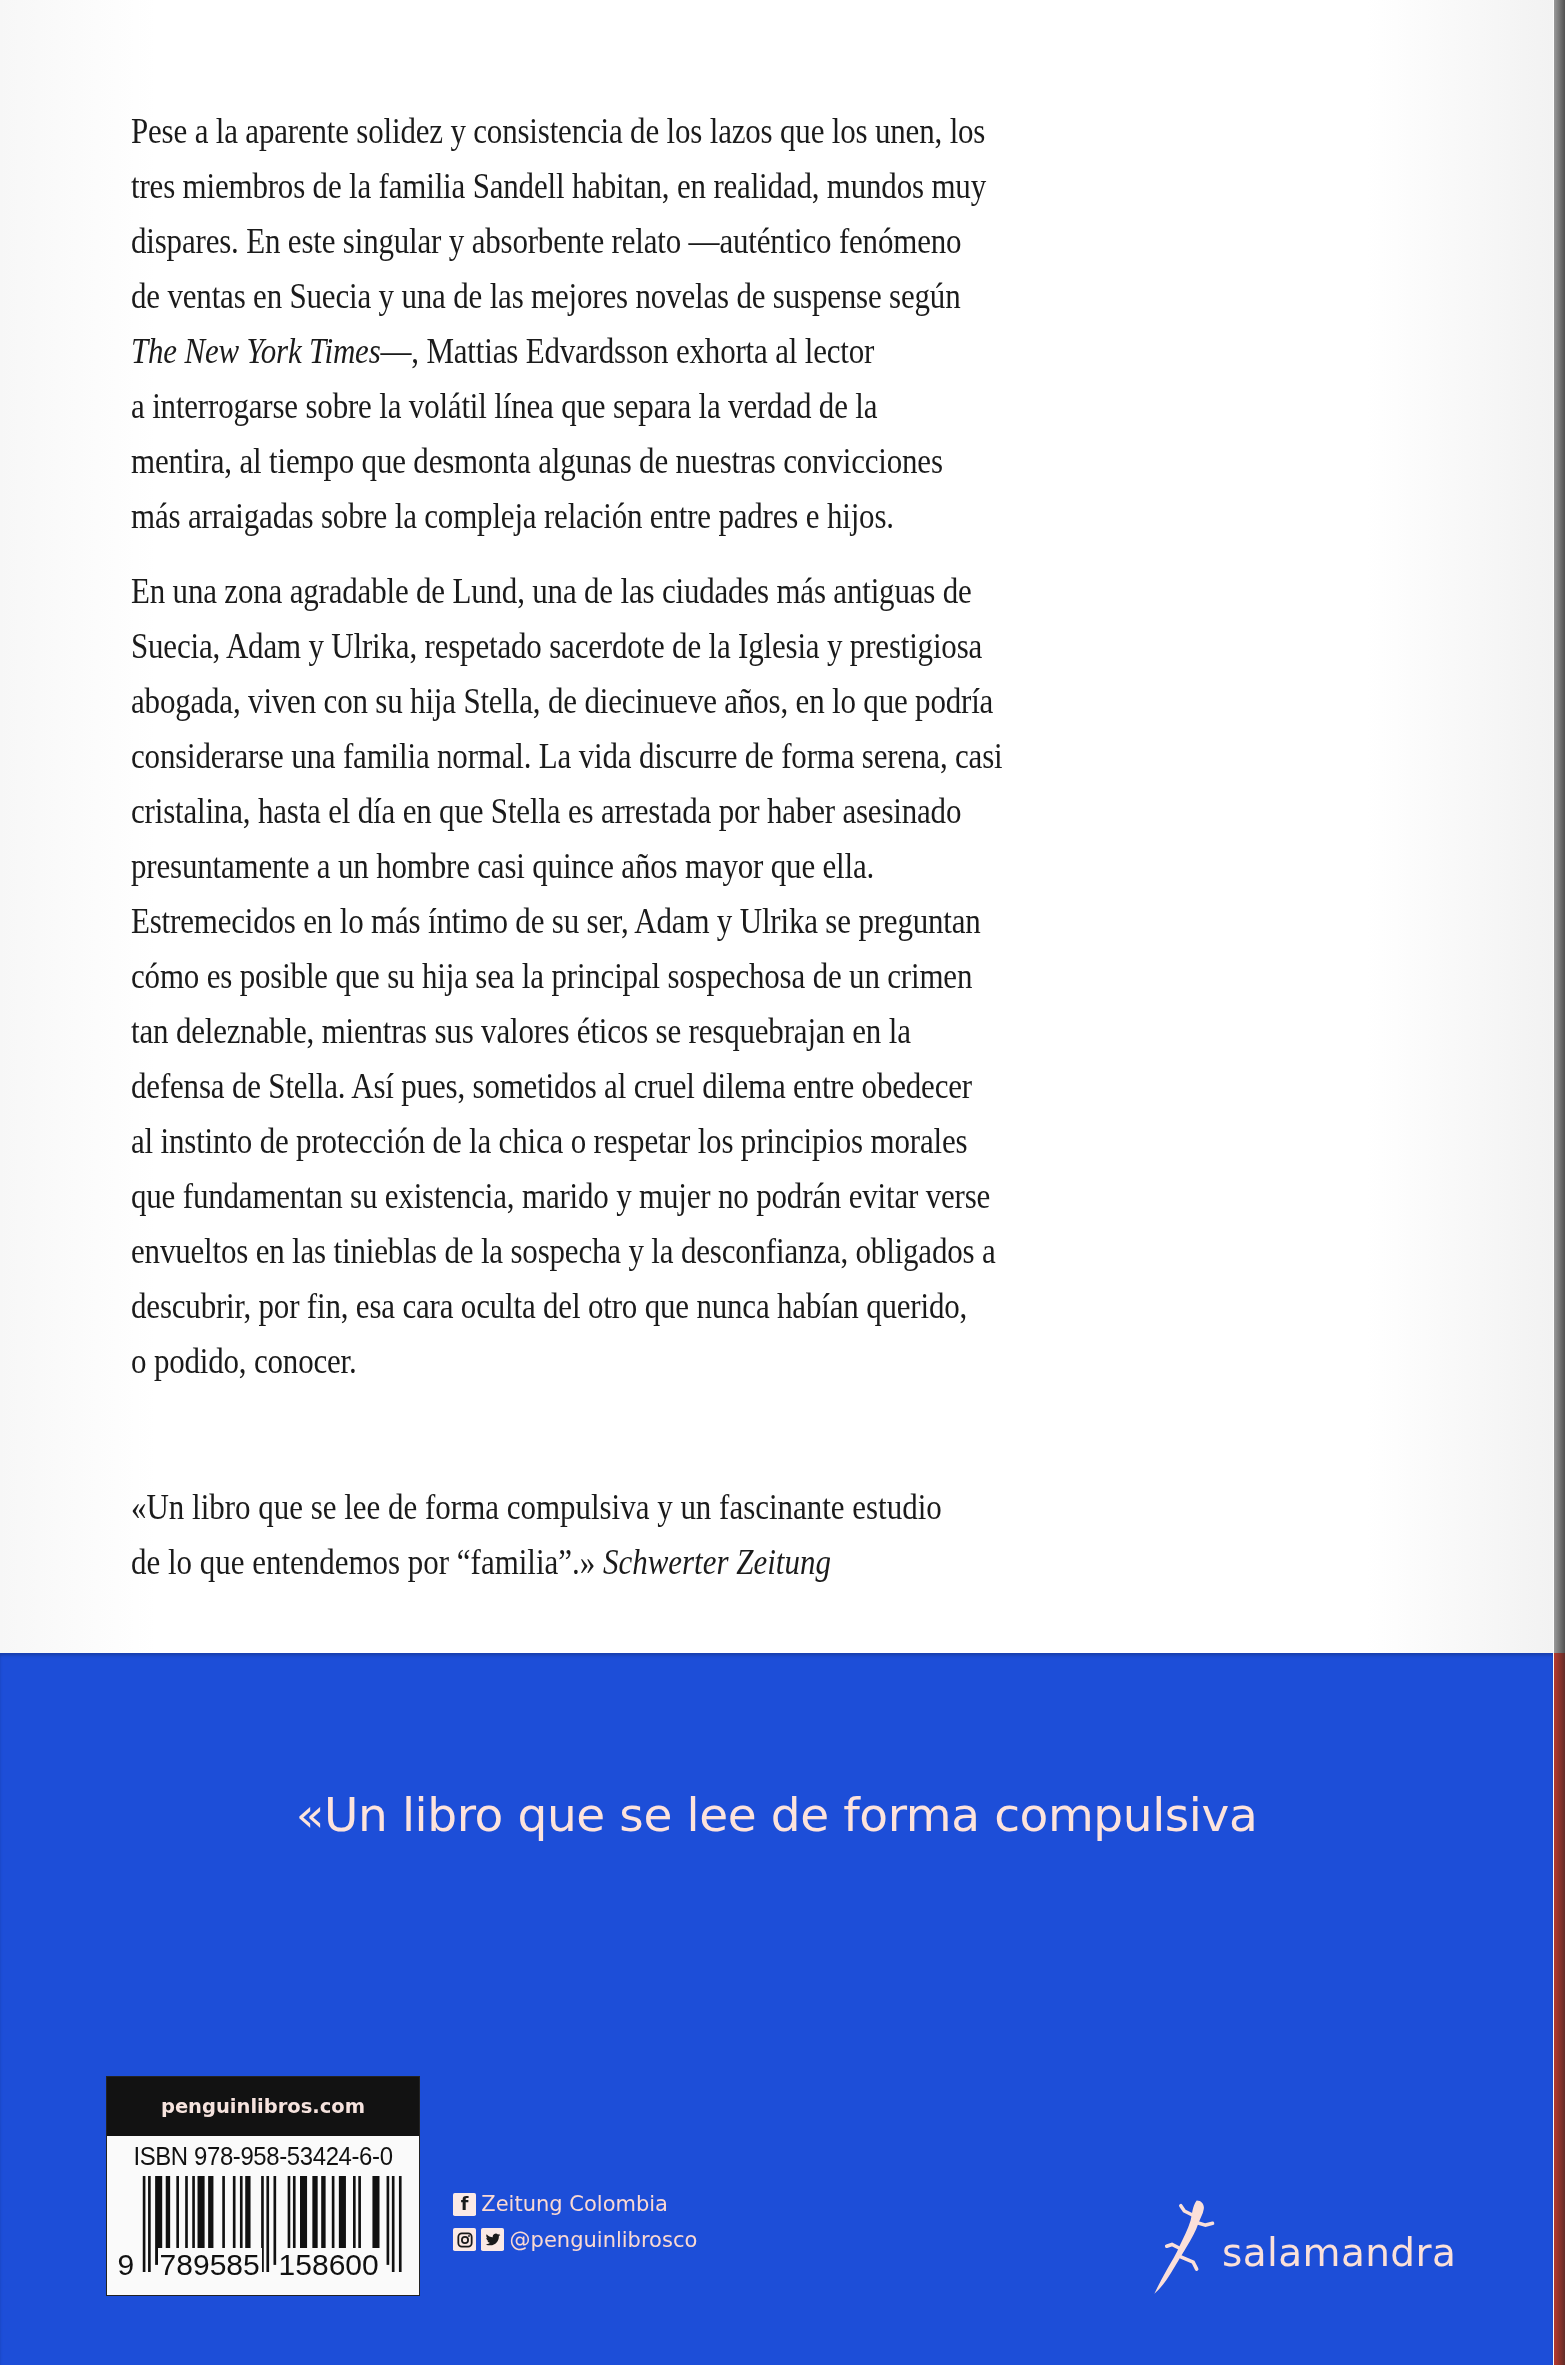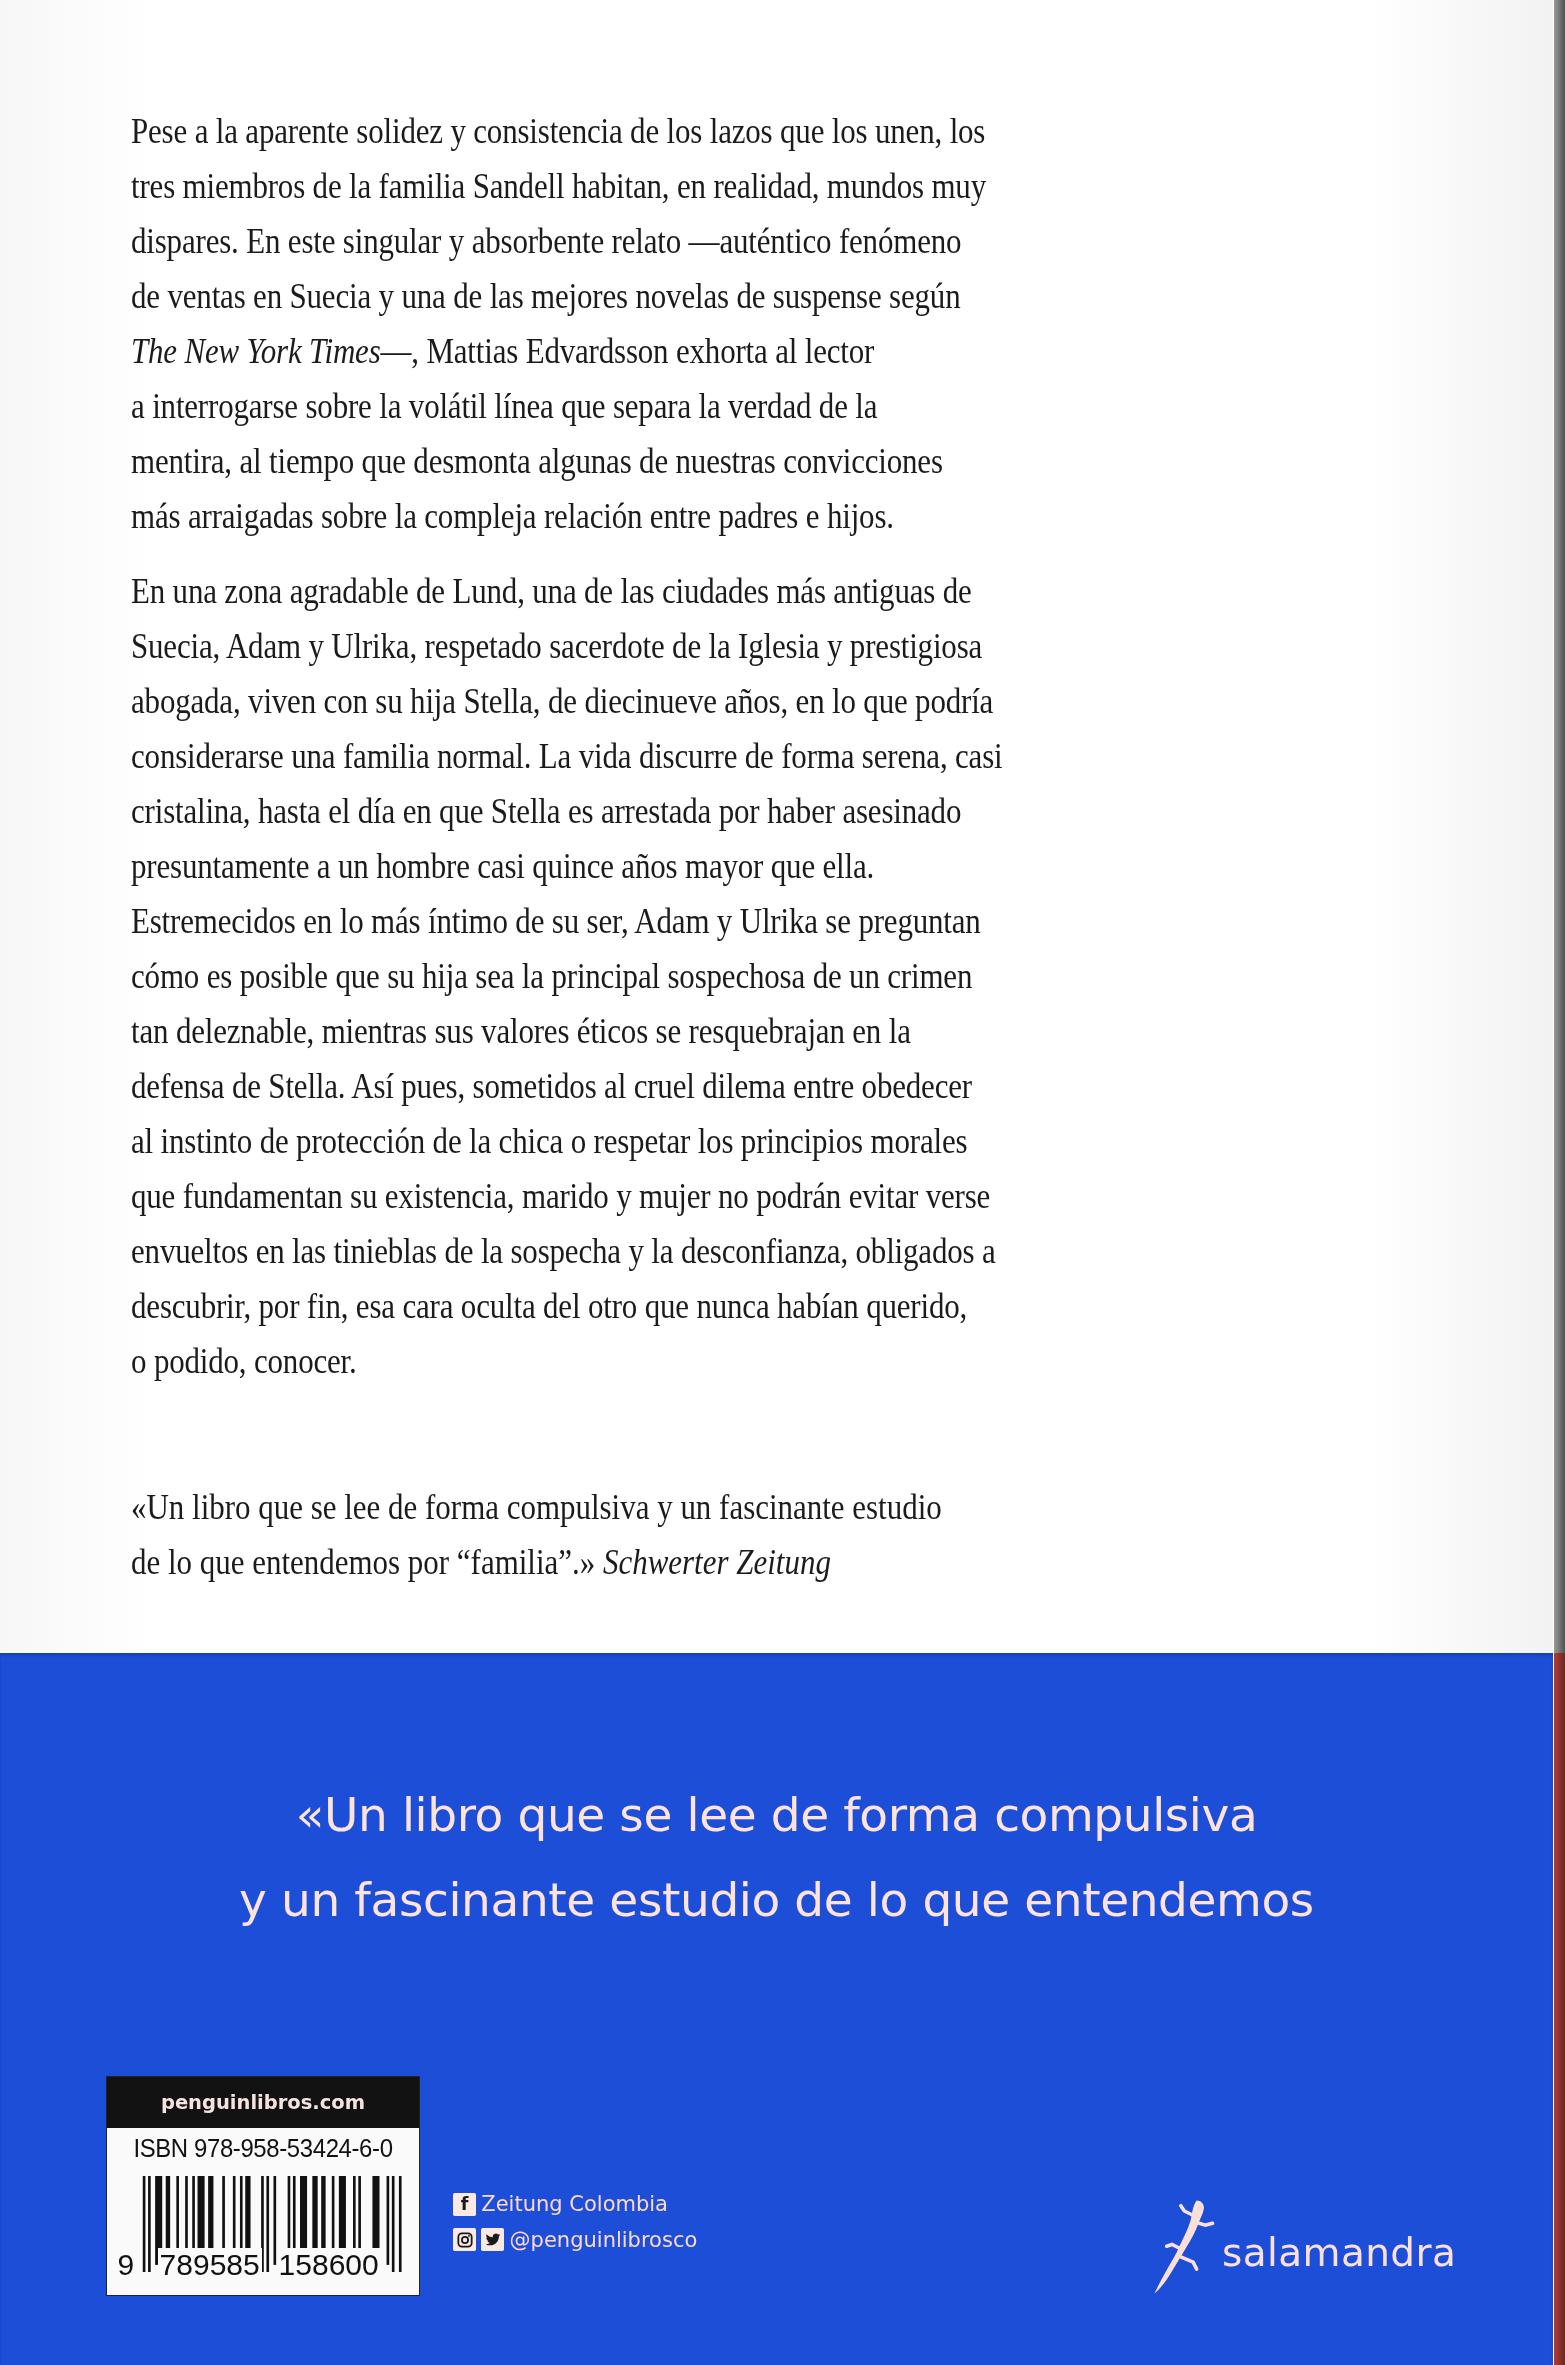--- a/index.html
+++ b/index.html
@@ -43,21 +43,21 @@
     font-size:47px; line-height:85px; letter-spacing:-0.4px;
   }
   .red-quote .line { display:block; white-space:nowrap; }
   .red-quote .ital { font-style:italic; }
 
   .barcode-box {
     position:absolute; left:106px; top:423px; width:312px; height:218px;
     background:#fafafa; border:0.9px solid #222;
   }
   .barcode-box .site {
-    height:51px; background:#121212; color:#f6e3de;
+    height:59px; background:#121212; color:#f6e3de;
     font-family:"DejaVu Sans", sans-serif; font-weight:bold; font-size:19.5px;
     display:flex; align-items:center; justify-content:center;
   }
   .barcode-box .isbn {
     font-family:"Liberation Sans", sans-serif; font-size:26px; color:#111;
     text-align:center; margin-top:5.3px; letter-spacing:-0.4px;
     transform:scaleX(0.92);
   }
   .bars { position:absolute; left:34px; top:99px; width:265px; height:96px; }
   .bar-digits {
@@ -119,21 +119,20 @@
   </div>
 
   <div class="quote">
     <span class="line">«Un libro que se lee de forma compulsiva y un fascinante estudio</span>
     <span class="line"><span>de lo que entendemos por “familia”.»</span> <span class="ital">Schwerter Zeitung</span></span>
   </div>
 
   <div class="red-band">
     <div class="red-quote">
       <span class="line">«Un libro que se lee de forma compulsiva</span>
-      <span class="line">y un fascinante estudio de lo que entendemos</span>
     </div>
 
     <div class="barcode-box">
       <div class="site">penguinlibros.com</div>
       <div class="isbn">ISBN 978-958-53424-6-0</div>
       <svg class="bars" viewBox="0 0 300 108" preserveAspectRatio="none">
         <g fill="#111">
           <rect x="2" y="0" width="3" height="118"></rect>
             <rect x="8" y="0" width="3" height="118"></rect>
           <rect x="16" y="0" width="8" height="100"></rect>

